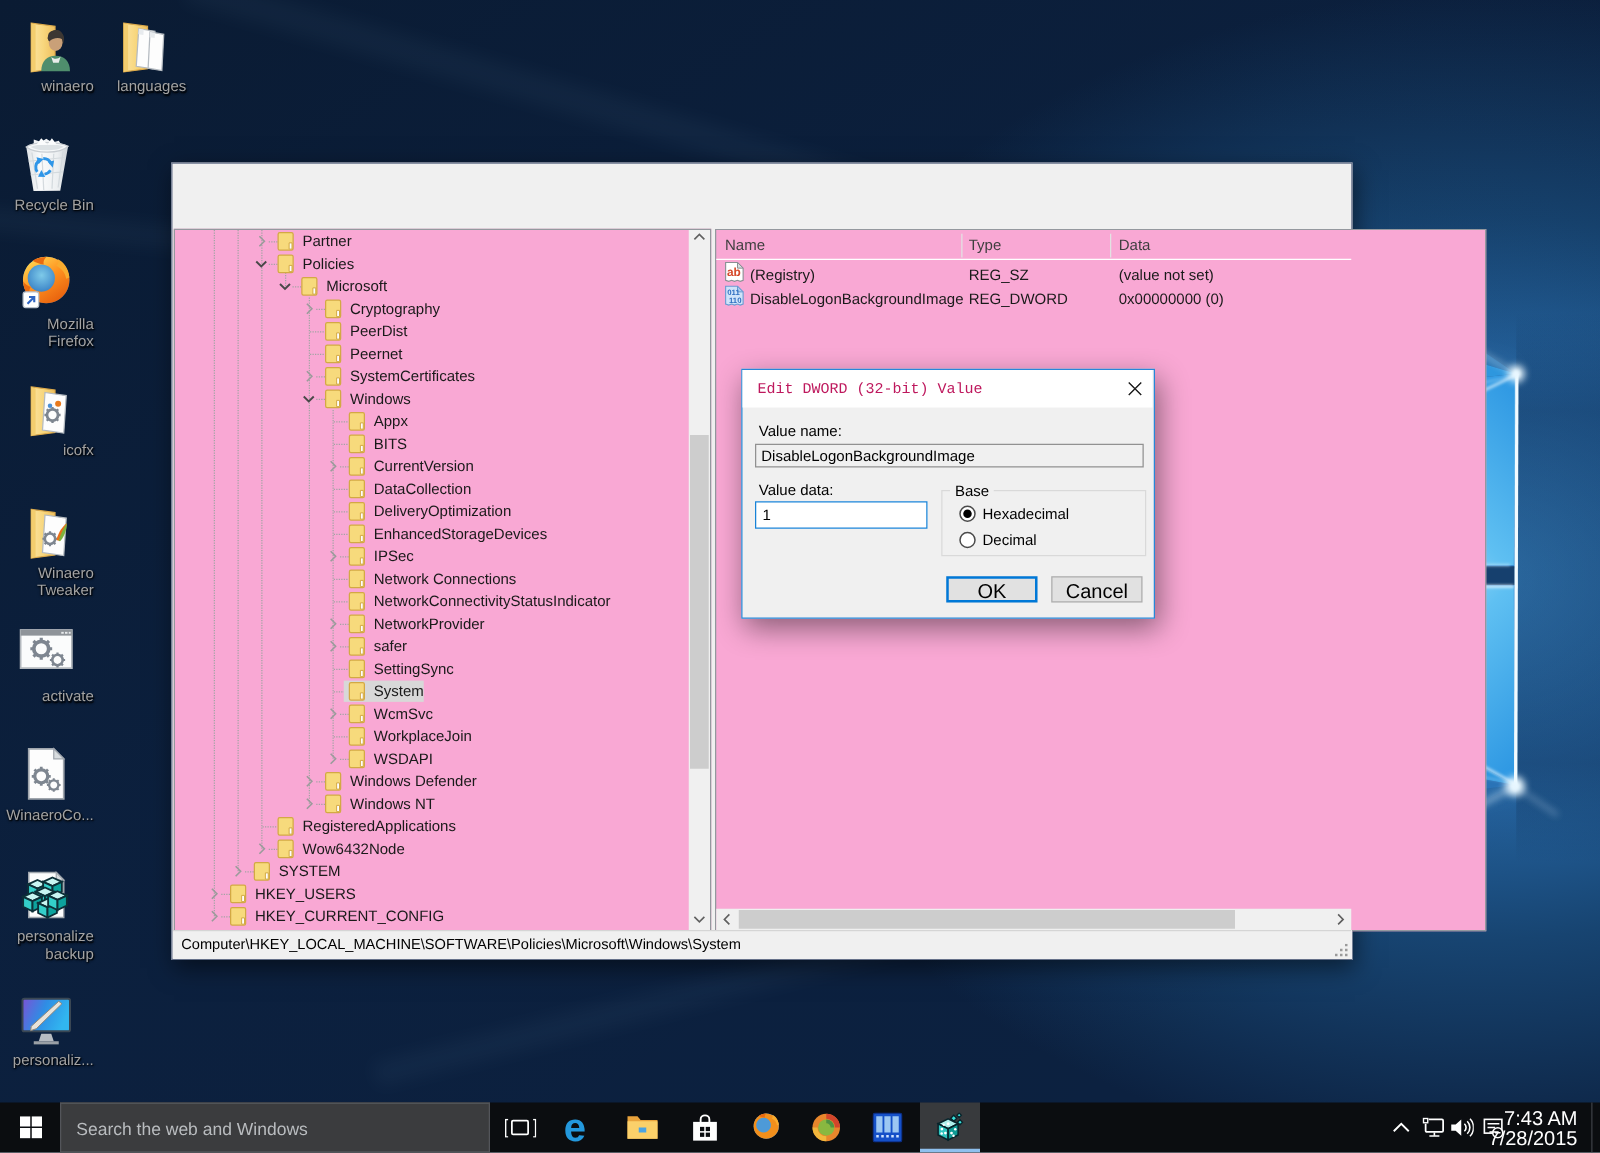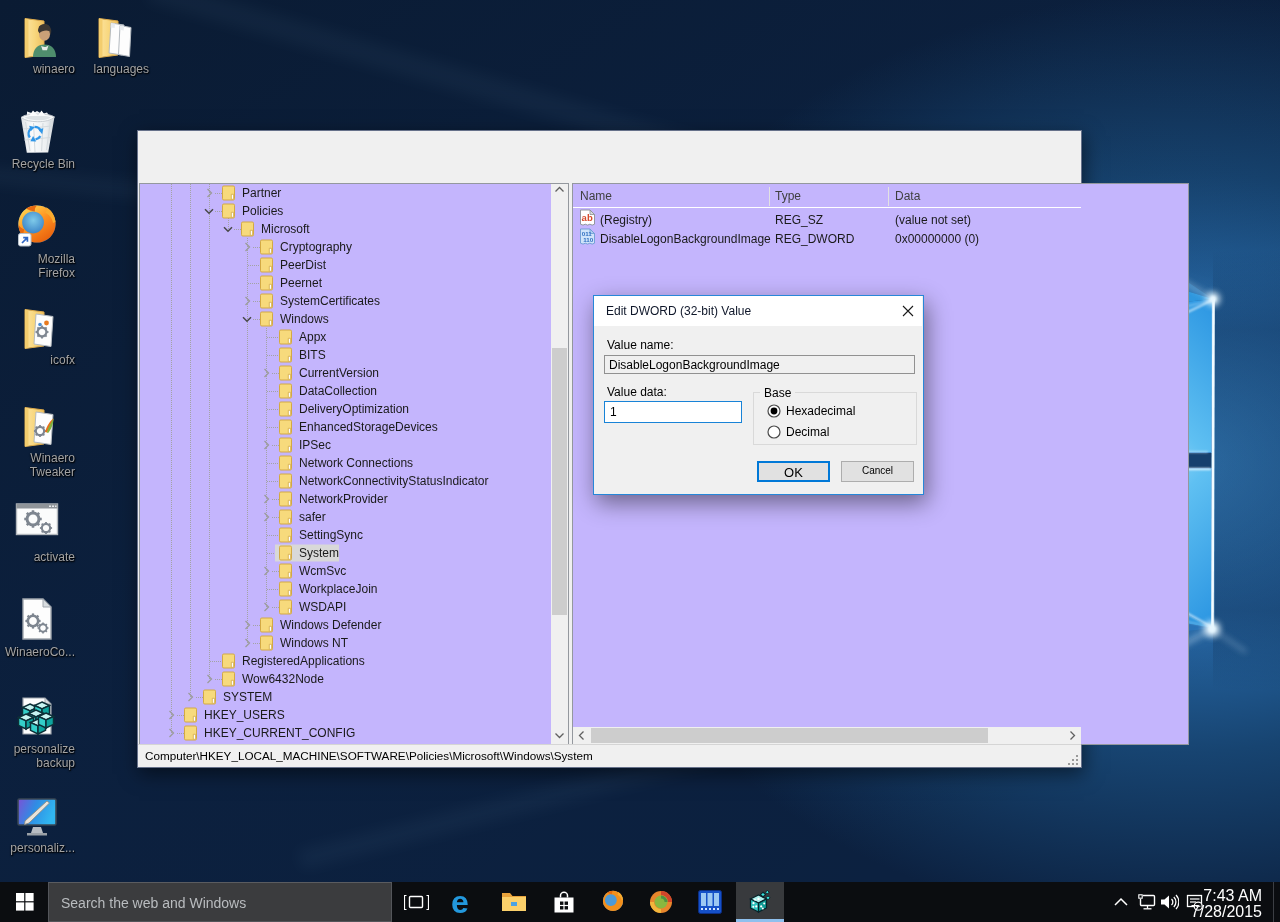--- a/index.html
+++ b/index.html
@@ -7,27 +7,27 @@
 .abs{position:absolute;}
 #desk{position:relative;width:1280px;height:922px;background:#0d2342;}
 .lbl{position:absolute;color:#a3a3a3;font-size:12px;text-align:right;line-height:14px;
  text-shadow:0 1px 2px rgba(0,0,0,0.95), 1px 1px 1px rgba(0,0,0,0.8);}
 #win{position:absolute;left:137px;top:130px;width:945px;height:638px;
  background:#f0f0f0;border:1px solid #66718a;box-shadow:2px 6px 18px rgba(0,0,0,0.5);}
 #tb{position:absolute;left:0;top:0;width:943px;height:30px;background:#fff;}
 #tb .ttl{position:absolute;left:33px;top:9px;font-size:12px;color:#9b9b9b;}
 #menu{position:absolute;left:0;top:30px;width:943px;height:21px;background:#fff;}
 #menu span{position:absolute;top:3px;font-size:12px;color:#1a1a1a;}
-.pane{position:absolute;background:#c4b5fd;border:1px solid #94989e;}
+.pane{position:absolute;background:#f9a8d4;border:1px solid #94989e;}
 #status{position:absolute;left:0;top:613px;width:943px;height:23px;background:#f0f0f0;
  border-top:1px solid #d5d5d5;font-size:11.7px;color:#000;padding:4px 0 0 7px;}
 #dlg{position:absolute;left:593px;top:295px;width:331px;height:200px;background:#f0f0f0;
  border:1px solid #2787d8;box-shadow:3px 8px 22px rgba(0,0,0,0.45);}
 #dlg .dtb{position:absolute;left:0;top:0;width:328px;height:30px;background:#fff;}
-#dlg .dttl{position:absolute;left:12px;top:8px;font-size:12px;color:#0f172a;}
+#dlg .dttl{position:absolute;left:12px;top:8px;font-size:12px;color:#be185d;font-family:Liberation Mono, monospace;}
 .dl{position:absolute;font-size:12px;color:#000;}
 #task{position:absolute;left:0;top:882px;width:1280px;height:48px;background:#0b0d10;}
 #sbox{position:absolute;left:48px;top:0px;width:344px;height:40px;background:#3b3c3e;
  border:1px solid #53555a;border-top:1px solid #5a5c60;}
 #sbox span{position:absolute;left:12px;top:12px;font-size:14px;color:#b9bcbf;}
 .clock{position:absolute;color:#fff;font-size:16px;text-align:right;}
 </style></head><body>
 <div id="desk">
 <svg class="abs" style="left:0;top:0" width="1280" height="922" viewBox="0 0 1280 922">
 <defs>
@@ -485,22 +485,22 @@
       </div>
 <div class="abs" style="left:159px;top:96px;width:164px;height:53px;border:1px solid #d9d9d9"></div>
 <span class="dl" style="left:166px;top:90px;background:#f0f0f0;padding:0 4px">Base</span>
 <svg class="abs" style="left:173px;top:108px" width="16" height="42">
  <circle cx="7" cy="7" r="6" fill="#fff" stroke="#4a4a4a" stroke-width="1.2"></circle>
         <circle cx="7" cy="7" r="3.4" fill="#000"></circle>
  <circle cx="7" cy="28" r="6" fill="#fff" stroke="#4a4a4a" stroke-width="1.2"></circle>
 </svg>
 <span class="dl" style="left:192px;top:108px">Hexadecimal</span>
 <span class="dl" style="left:192px;top:129px">Decimal</span>
-<div class="abs" style="left:163px;top:165px;width:73px;height:21px;background:#e1e1e1;border:2px solid #0078d7;text-align:center;font-size:13px;padding-top:2px">OK</div>
-<div class="abs" style="left:247px;top:165px;width:73px;height:21px;background:#e1e1e1;border:1px solid #adadad;text-align:center;font-size:10px;padding-top:3px">Cancel</div>
+<div class="abs" style="left:163px;top:165px;width:73px;height:21px;background:#e1e1e1;border:2px solid #0078d7;text-align:center;font-size:16px;padding-top:2px">OK</div>
+<div class="abs" style="left:247px;top:165px;width:73px;height:21px;background:#e1e1e1;border:1px solid #adadad;text-align:center;font-size:16px;padding-top:3px">Cancel</div>
 </div>
 <div id="task">
 <svg class="abs" style="left:16px;top:11px" width="18" height="18" viewBox="0 0 18 18">
  <g fill="#fff">
           <rect x="0" y="0" width="8.2" height="8.2"></rect>
           <rect x="9.4" y="0" width="8.2" height="8.2"></rect>
  <rect x="0" y="9.4" width="8.2" height="8.2"></rect>
           <rect x="9.4" y="9.4" width="8.2" height="8.2"></rect>
         </g>
 </svg>

